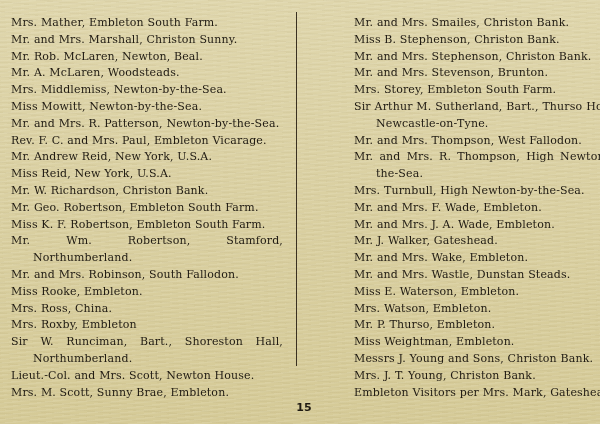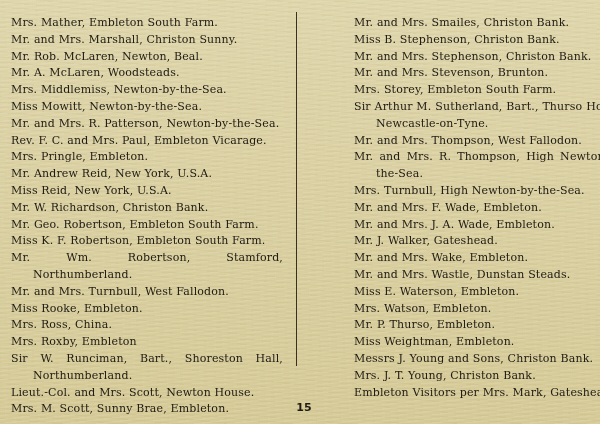--- a/index.html
+++ b/index.html
@@ -74,28 +74,27 @@
 
   <div class="column col-left">
     <p class="entry">Mrs. Mather, Embleton South Farm.</p>
     <p class="entry">Mr. and Mrs. Marshall, Christon Sunny.</p>
     <p class="entry">Mr. Rob. McLaren, Newton, Beal.</p>
     <p class="entry">Mr. A. McLaren, Woodsteads.</p>
     <p class="entry">Mrs. Middlemiss, Newton-by-the-Sea.</p>
     <p class="entry">Miss Mowitt, Newton-by-the-Sea.</p>
     <p class="entry">Mr. and Mrs. R. Patterson, Newton-by-the-Sea.</p>
     <p class="entry">Rev. F. C. and Mrs. Paul, Embleton Vicarage.</p>
-    <p class="entry">Mrs. Pringle, Embleton.</p>
     <p class="entry">Mr. Andrew Reid, New York, U.S.A.</p>
     <p class="entry">Miss Reid, New York, U.S.A.</p>
     <p class="entry">Mr. W. Richardson, Christon Bank.</p>
     <p class="entry">Mr. Geo. Robertson, Embleton South Farm.</p>
     <p class="entry">Miss K. F. Robertson, Embleton South Farm.</p>
     <p class="entry">Mr. Wm. Robertson, Stamford, Northumberland.</p>
-    <p class="entry">Mr. and Mrs. Turnbull, West Fallodon.</p>
+    <p class="entry">Mr. and Mrs. Robinson, South Fallodon.</p>
     <p class="entry">Miss Rooke, Embleton.</p>
     <p class="entry">Mrs. Ross, China.</p>
     <p class="entry">Mrs. Roxby, Embleton</p>
     <p class="entry">Sir W. Runciman, Bart., Shoreston Hall, Northumberland.</p>
     <p class="entry">Lieut.-Col. and Mrs. Scott, Newton House.</p>
     <p class="entry">Mrs. M. Scott, Sunny Brae, Embleton.</p>
 
   </div>
 
   <div class="divider"></div>

